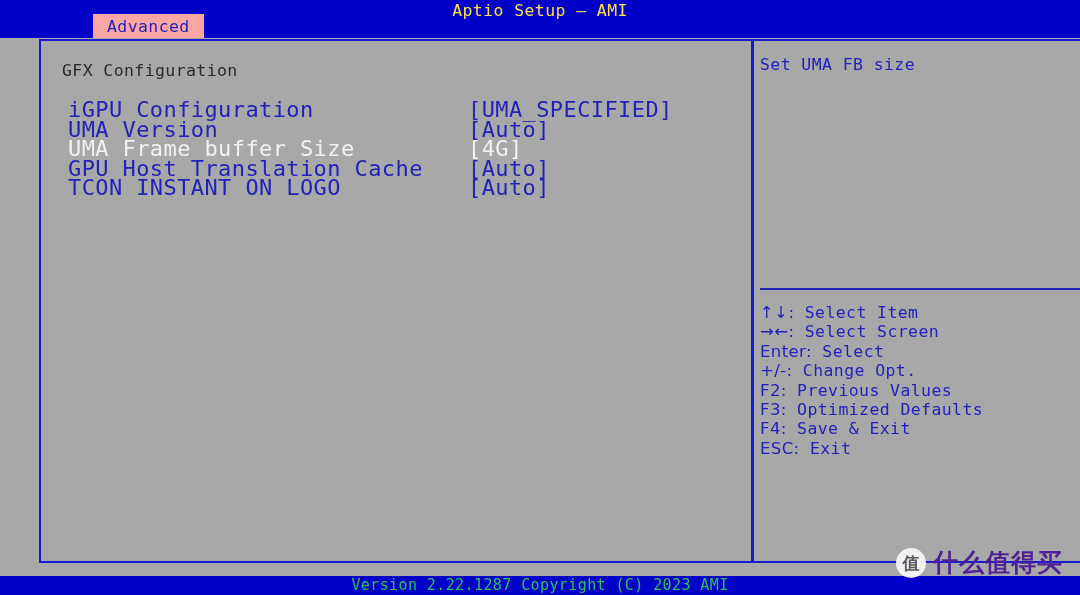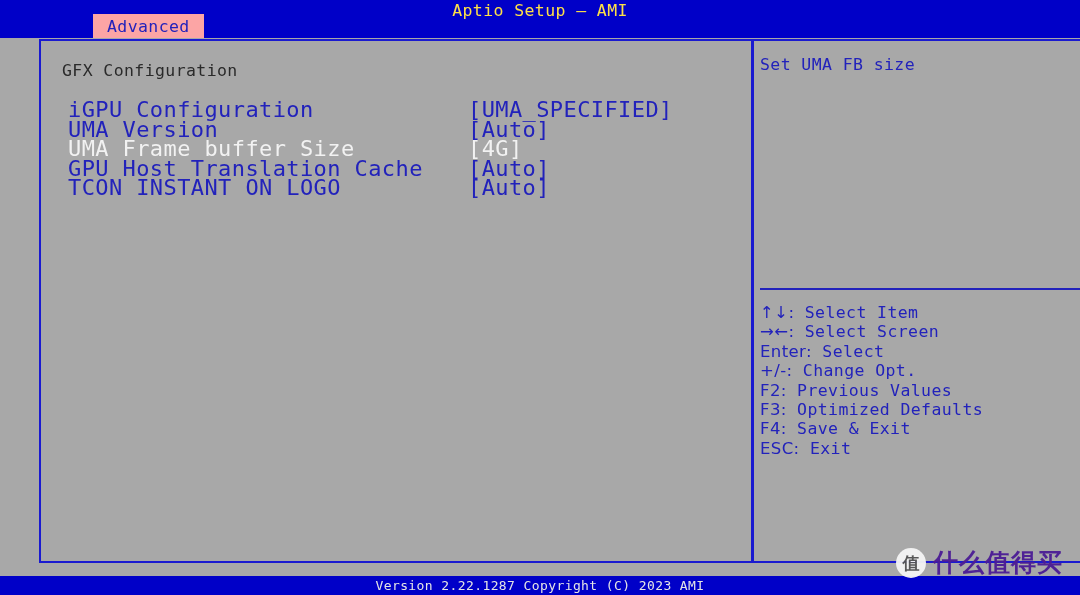--- a/index.html
+++ b/index.html
@@ -173,23 +173,23 @@
     width: 1080px;
     height: 19px;
     background: #0000c8;
   }
   .footer-text {
     position: absolute;
     left: 0; top: 0;
     width: 1080px;
     text-align: center;
     line-height: 19px;
-    font-size: 13px;
-    letter-spacing: 0.4px;
-    color: #e5e5e5;
+    font-size: 15px;
+    letter-spacing: 0.4px;
+    color: #22c55e;
     white-space: pre;
   }
 
   
   .watermark {
     position: absolute;
     left: 896px; top: 546px;
     height: 34px;
     display: flex;
     align-items: center;

